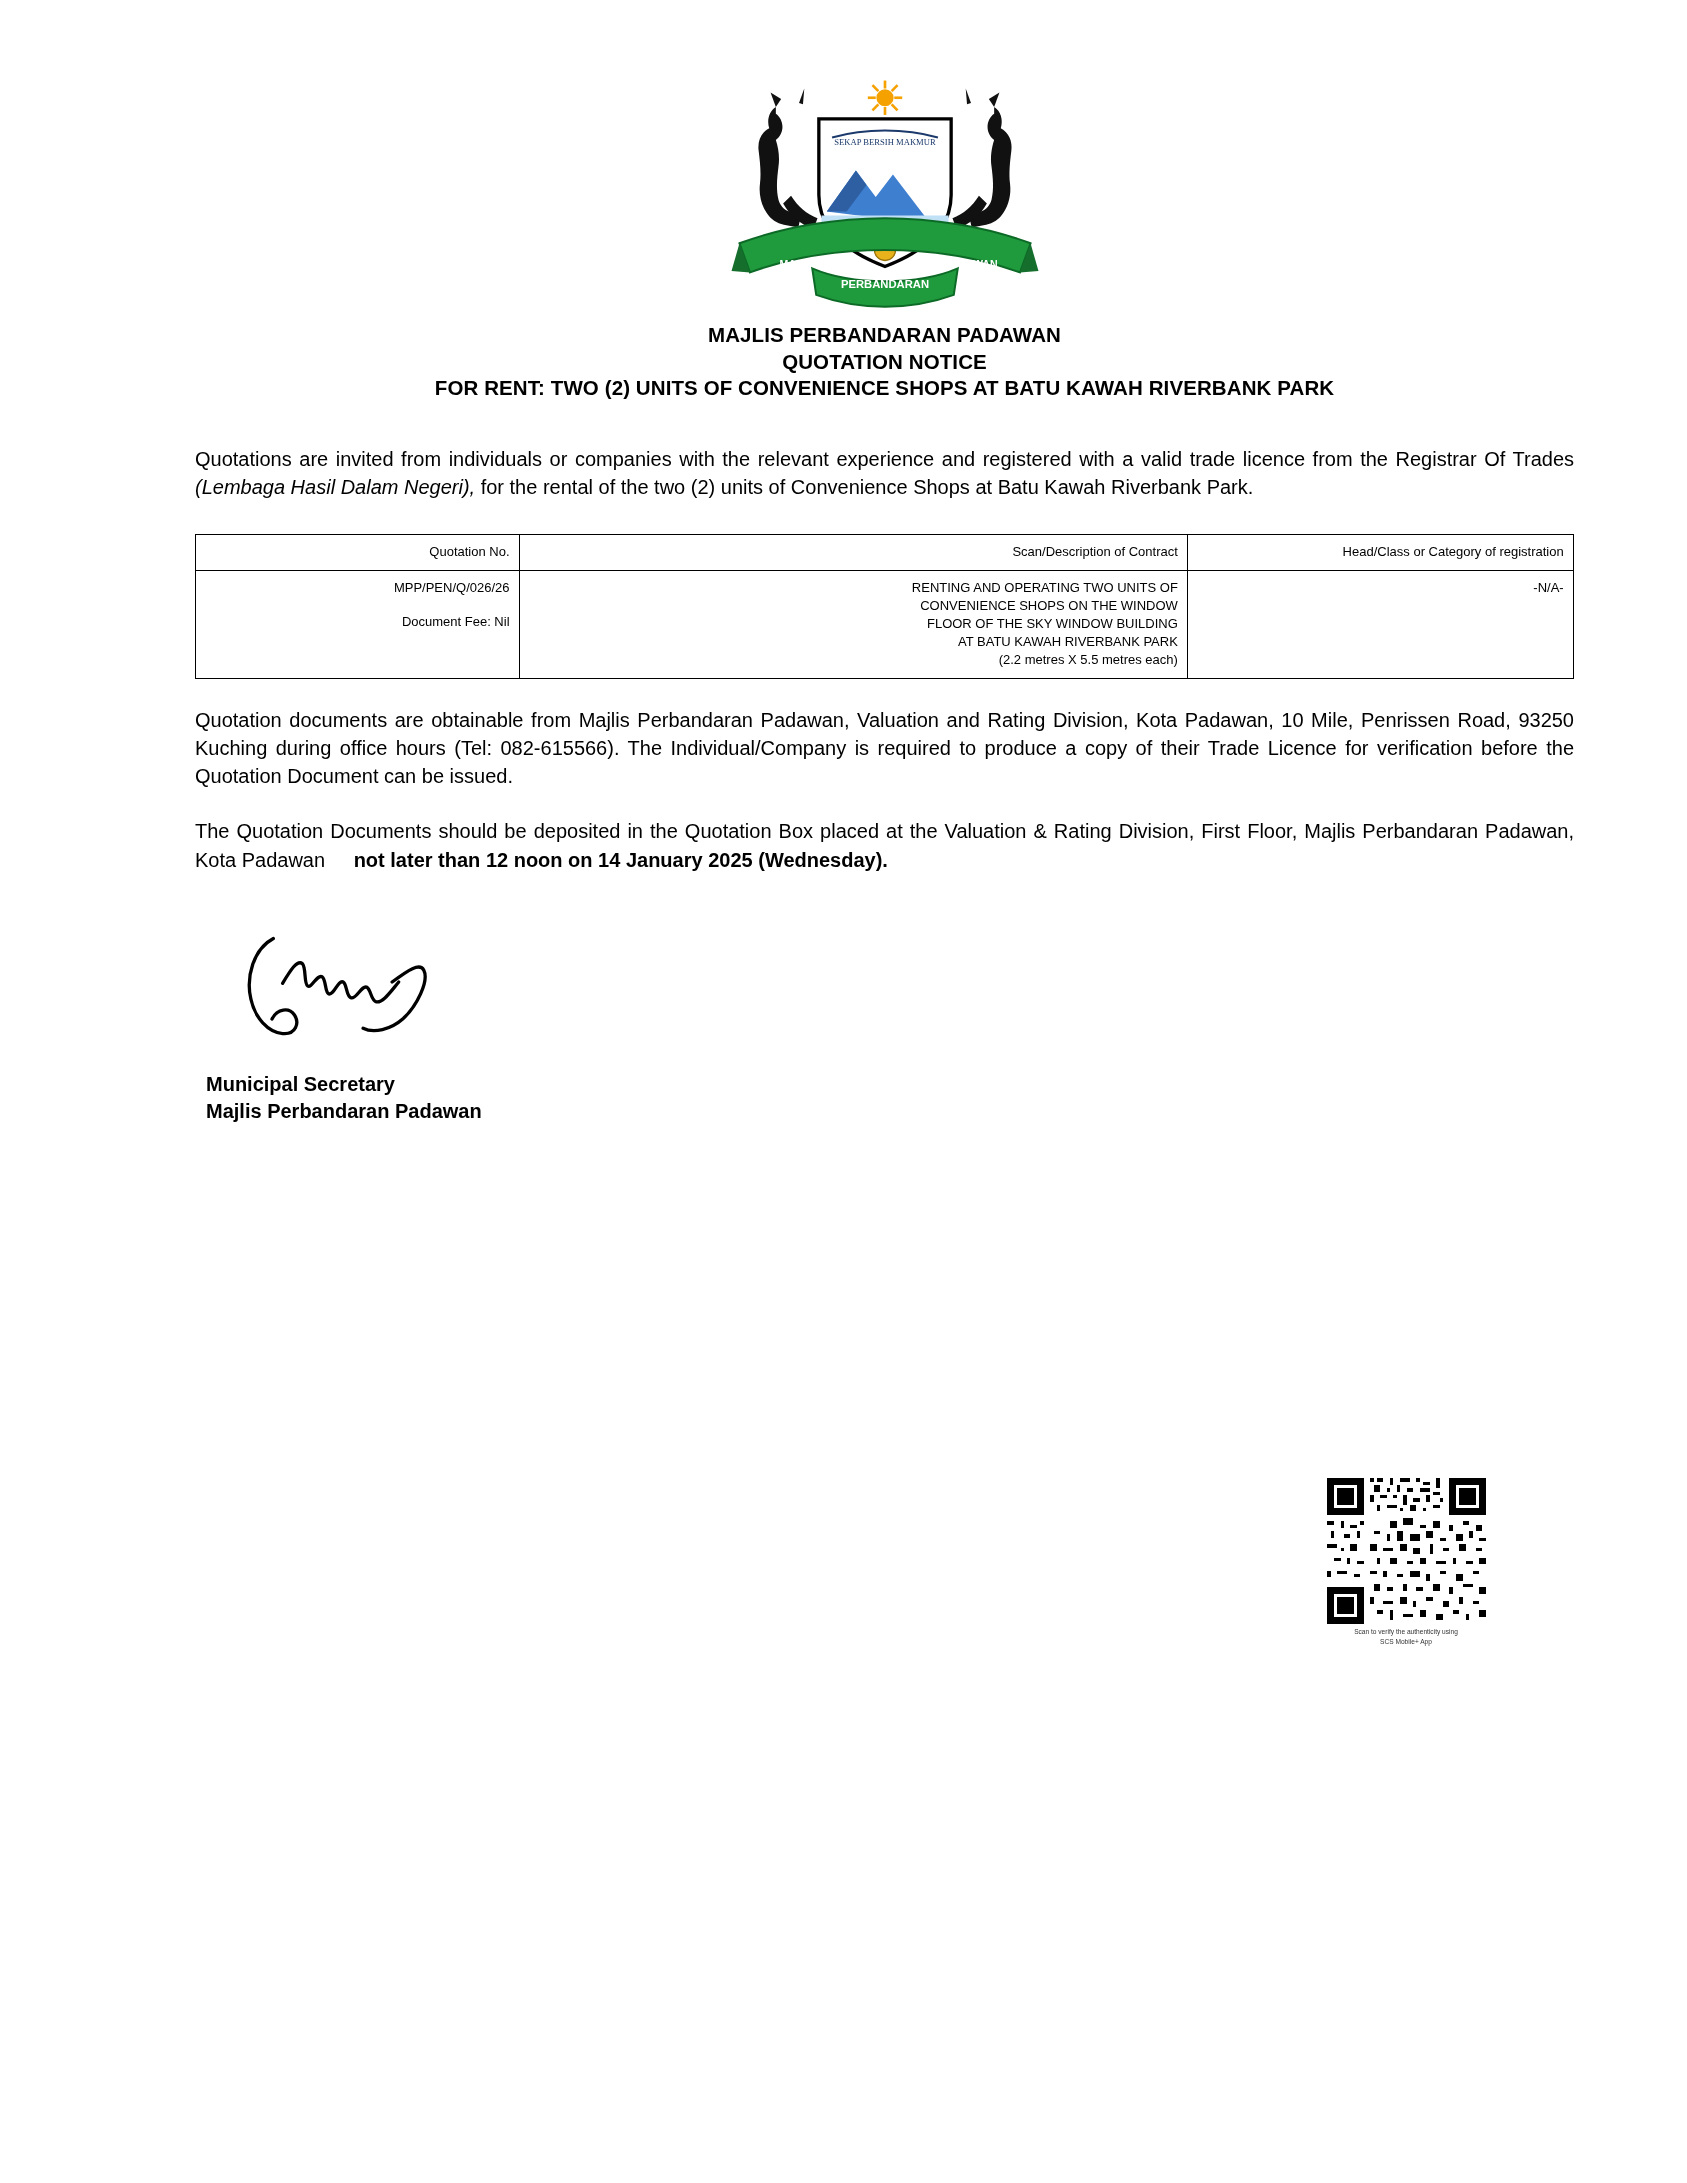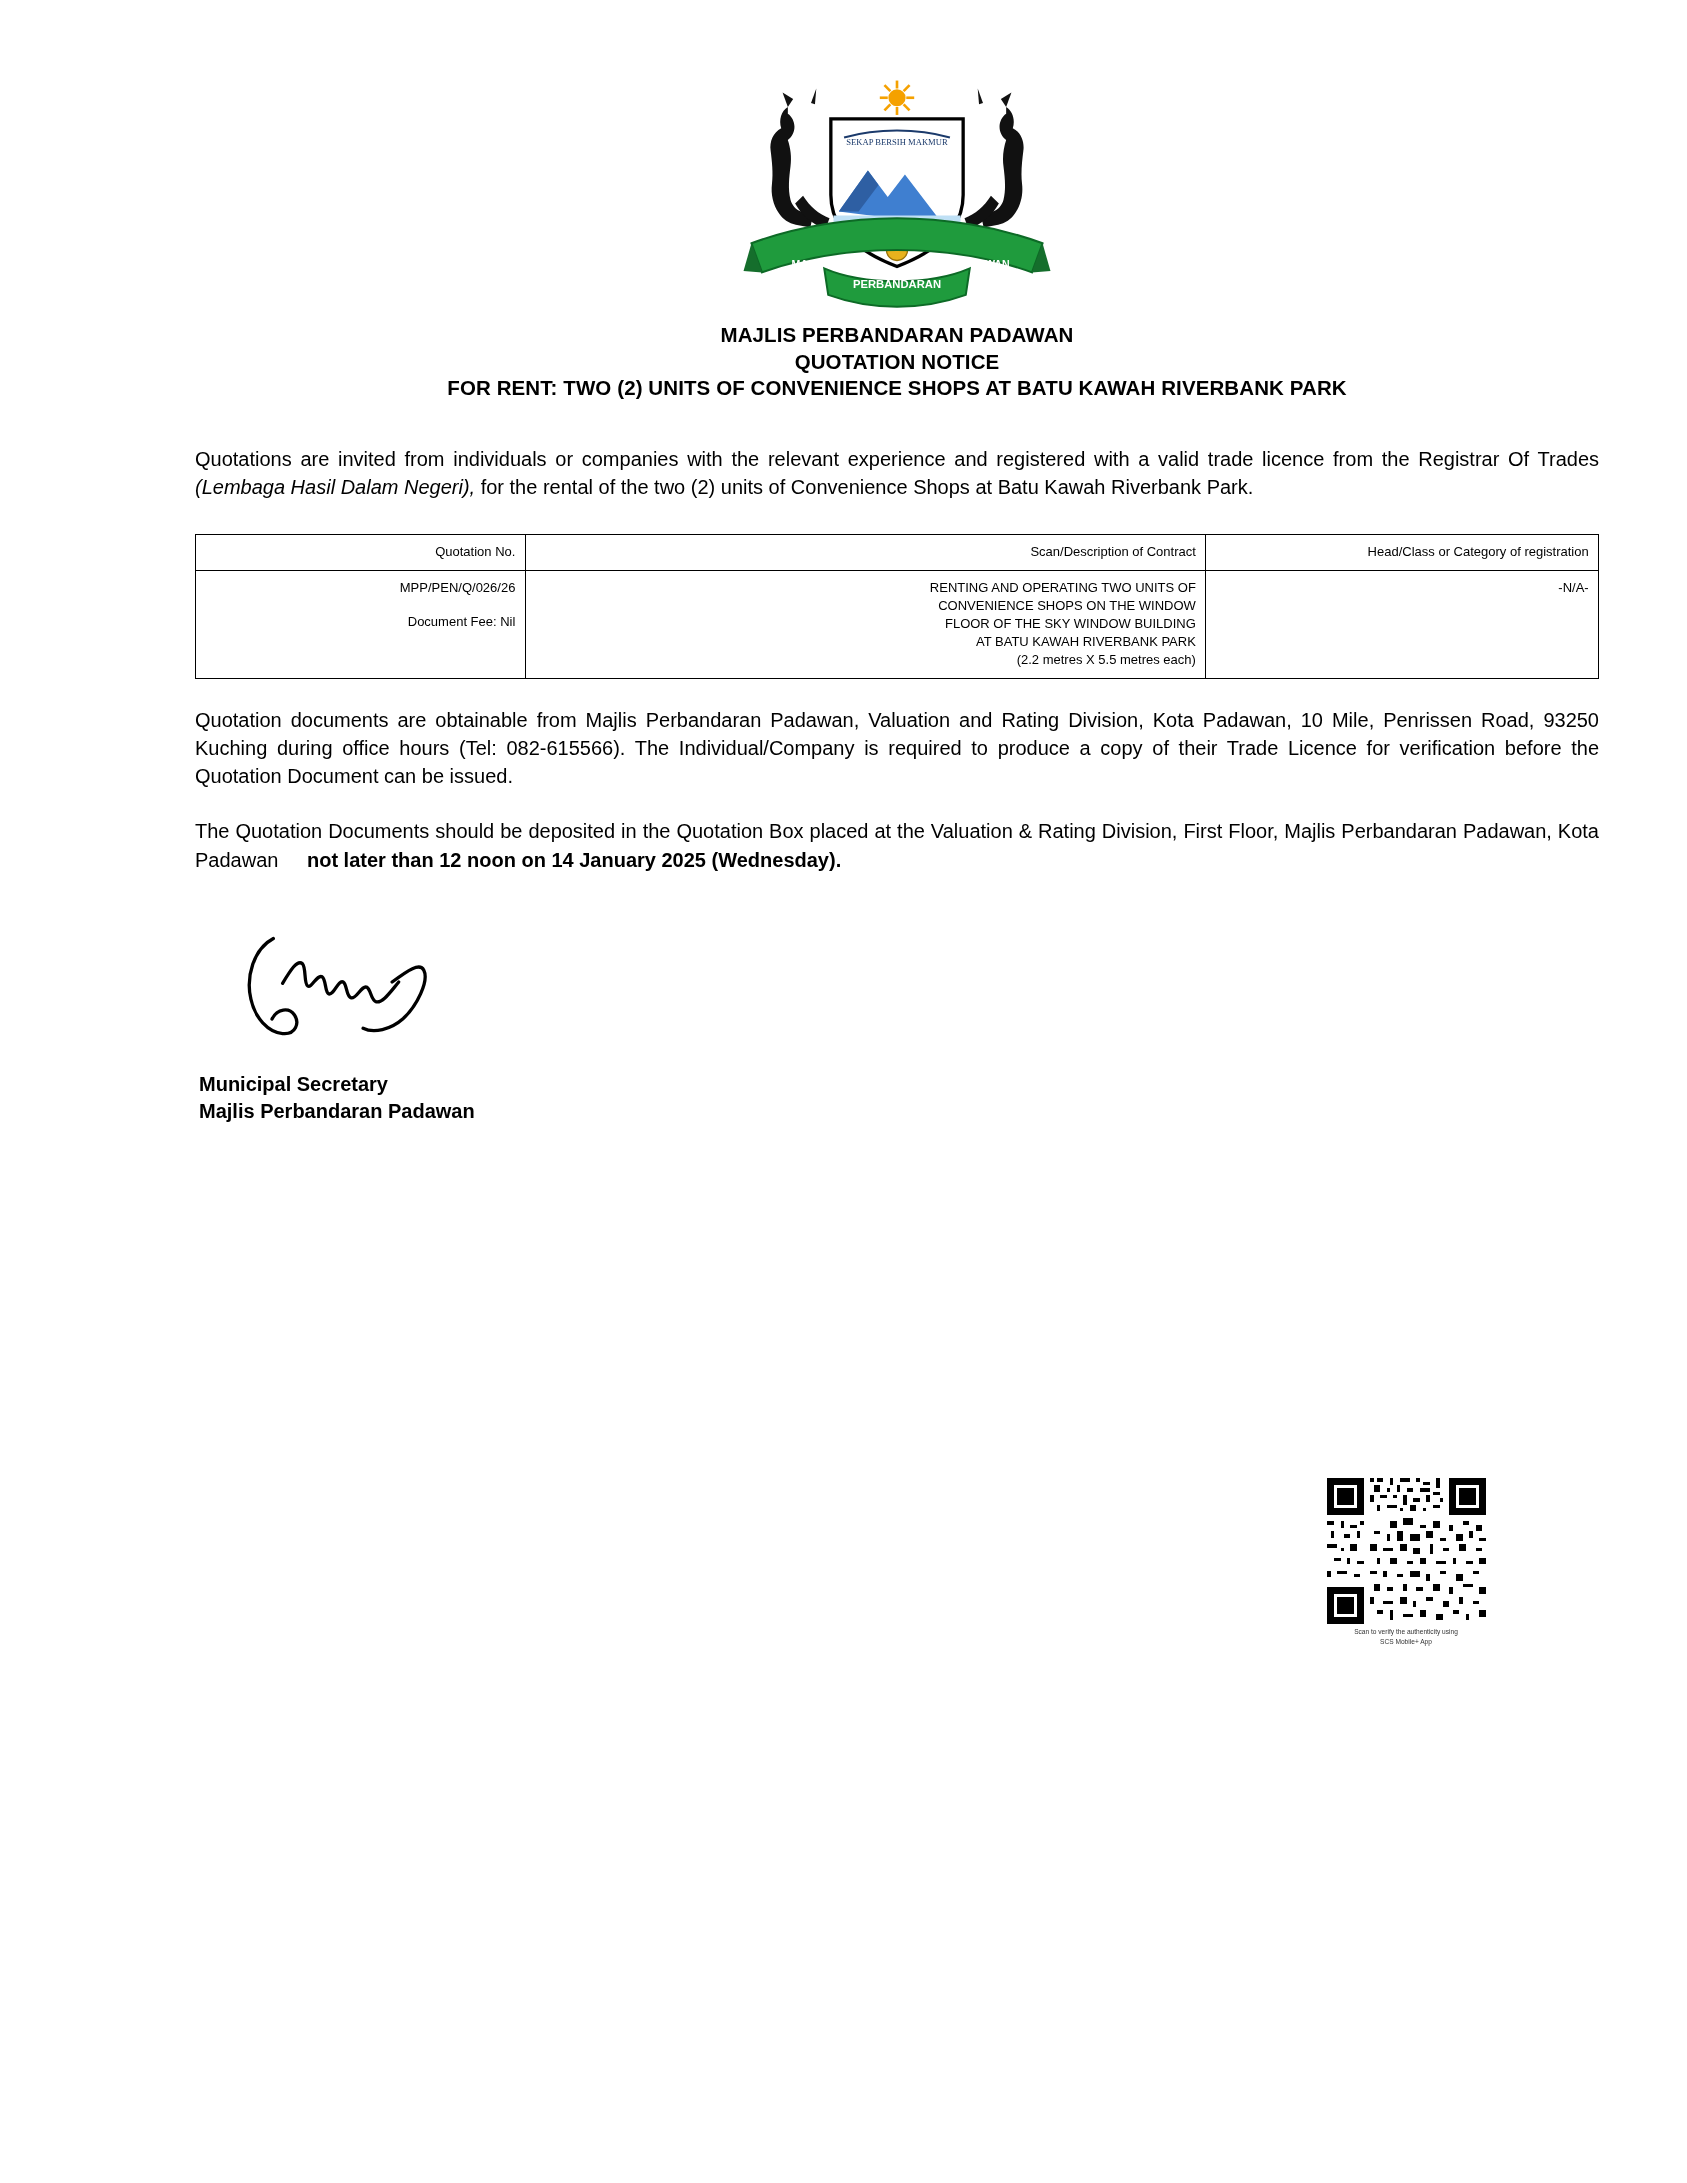--- a/index.html
+++ b/index.html
@@ -12,21 +12,21 @@
     height: 2183px;
     font-family: "Liberation Sans", sans-serif;
     color: #000000;
     position: relative;
     overflow: hidden;
   }
   .page {
     width: 1687px;
     height: 2183px;
     box-sizing: border-box;
-    padding: 79px 88px 0 195px;
+    padding: 79px 113px 0 195px;
     position: relative;
   }
 
   
   .crest-wrap {
     display: flex;
     justify-content: center;
     align-items: flex-start;
     height: 238px;
   }
@@ -91,21 +91,21 @@
   }
   .signature {
     position: absolute;
     left: 36px;
     top: 0;
     width: 251px;
     height: 132px;
   }
   .sig-names {
     position: absolute;
-    left: 4px;
+    left: 11px;
     top: 151px;
     font-size: 20px;
     font-weight: bold;
     line-height: 1.35;
   }
 
   
   .qr-block {
     position: absolute;
     right: 195px;

